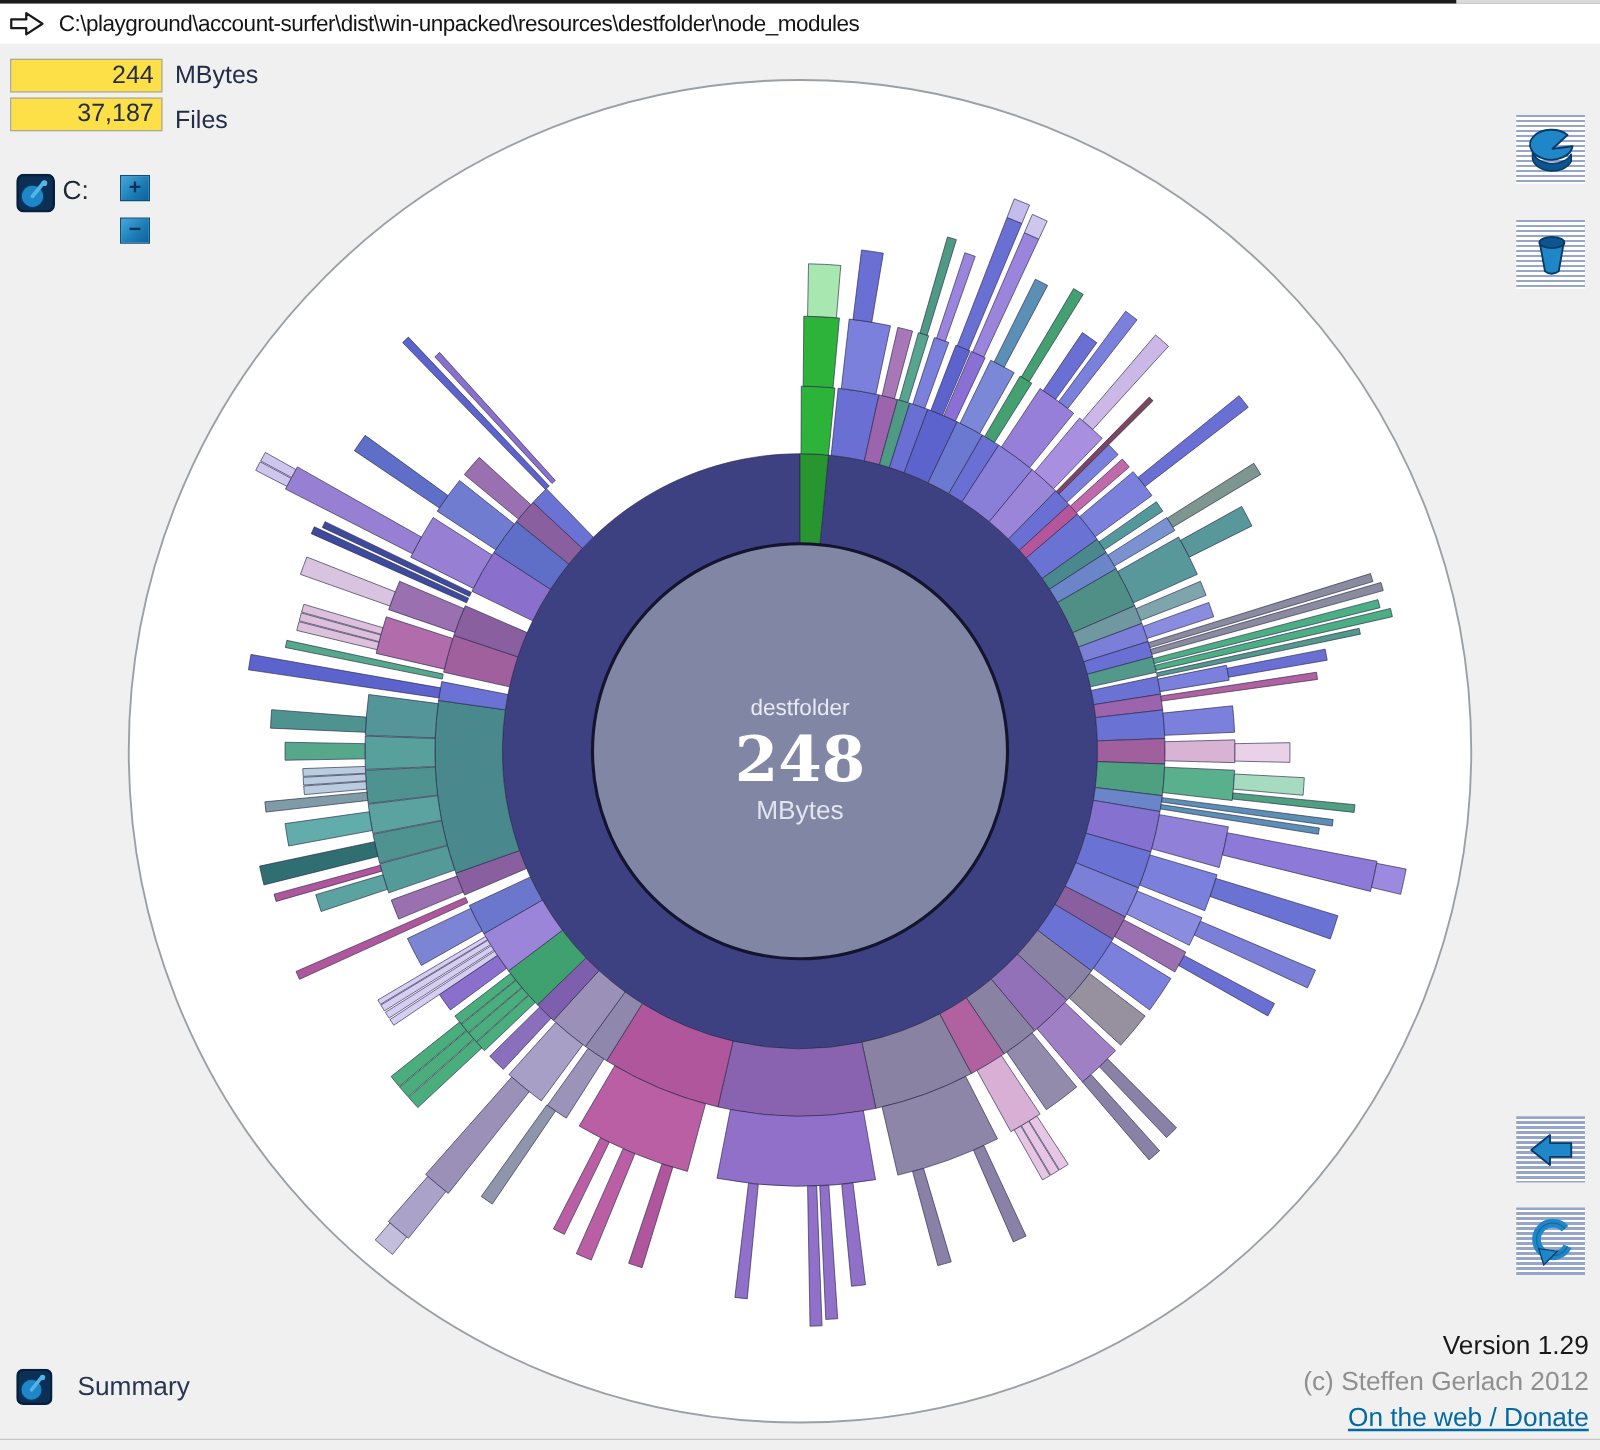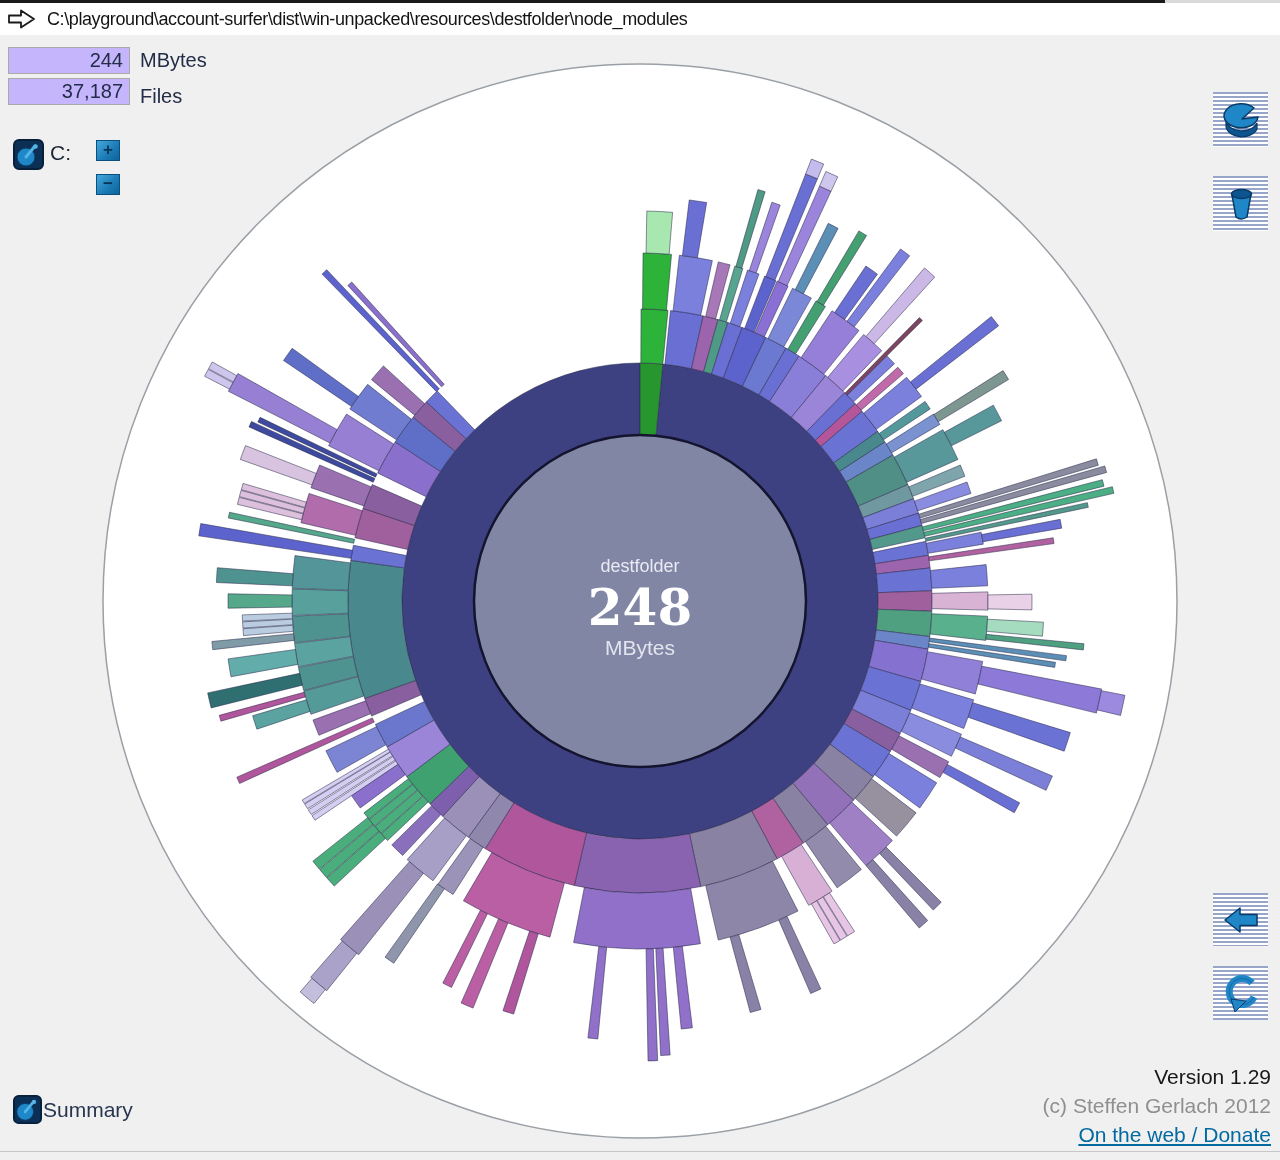--- a/index.html
+++ b/index.html
@@ -7,21 +7,21 @@
   body { background:#f0f0f0; font-family:"Liberation Sans", sans-serif; position:relative; }
 
   #top-strip { position:absolute; left:0; top:0; width:1280px; height:3px; background:#1b1b1b; }
   #top-strip .light-end { position:absolute; right:0; top:0; width:115px; height:3px; background:#dadada; }
 
   #path-bar { position:absolute; left:0; top:3px; width:1280px; height:32px; background:#ffffff;
               display:flex; align-items:center; }
   #path-bar svg { margin-left:7px; }
   #path-text { margin-left:10px; font-size:18px; color:#141414; letter-spacing:-0.4px; white-space:nowrap; }
 
-  .field { position:absolute; width:122px; height:27px; background:#c4b5fd; border:1px solid #a9a9a9;
+  .field { position:absolute; width:122px; height:27px; background:#fde047; border:1px solid #a9a9a9;
            font-size:20px; color:#232d48; text-align:right; padding:0 6px 0 0; line-height:25px; }
   .field-label { position:absolute; font-size:20px; color:#232d48; line-height:27px; }
   #size-field  { left:8px; top:47px; }
   #size-label  { left:140px; top:47px; }
   #files-field { left:8px; top:78px; }
   #files-label { left:140px; top:83px; }
 
   .drive-ico { position:absolute; width:31px; height:31px; cursor:pointer; }
   #drive-icon { left:13px; top:139px; }
   #drive-label { position:absolute; left:50px; top:141px; font-size:21px; color:#1d2638; }
@@ -35,21 +35,21 @@
 
   .stripe-btn { position:absolute; left:1213px; width:55px; height:55px; cursor:pointer;
                 background:repeating-linear-gradient(180deg,#97a5c9 0px,#97a5c9 2px,#ffffff 2px,#ffffff 4px);
                 display:flex; align-items:center; justify-content:center; }
   #btn-pie     { top:92px; }
   #btn-trash   { top:176px; }
   #btn-back    { top:893px; height:53px; }
   #btn-refresh { top:966px; height:54px; }
 
   #summary-row { position:absolute; left:13px; top:1095px; display:flex; align-items:center; cursor:pointer; }
-  #summary-label { margin-left:1px; font-size:21px; color:#27354f; }
+  #summary-label { margin-left:20px; font-size:21px; color:#27354f; }
 
   #footer { position:absolute; right:9px; top:1062px; text-align:right; line-height:29px; }
   #footer .ver { font-size:21px; color:#181818; }
   #footer .copy { font-size:21px; color:#8f8f8f;margin-left:44px; }
   #footer .link { font-size:21px; color:#0369a1; text-decoration:underline; cursor:pointer; }
 
   #bottom-line { position:absolute; left:0; top:1151px; width:1280px; height:1px; background:#c6c6c6; }
 
   #chart { position:absolute; left:0; top:0; }
 </style>

